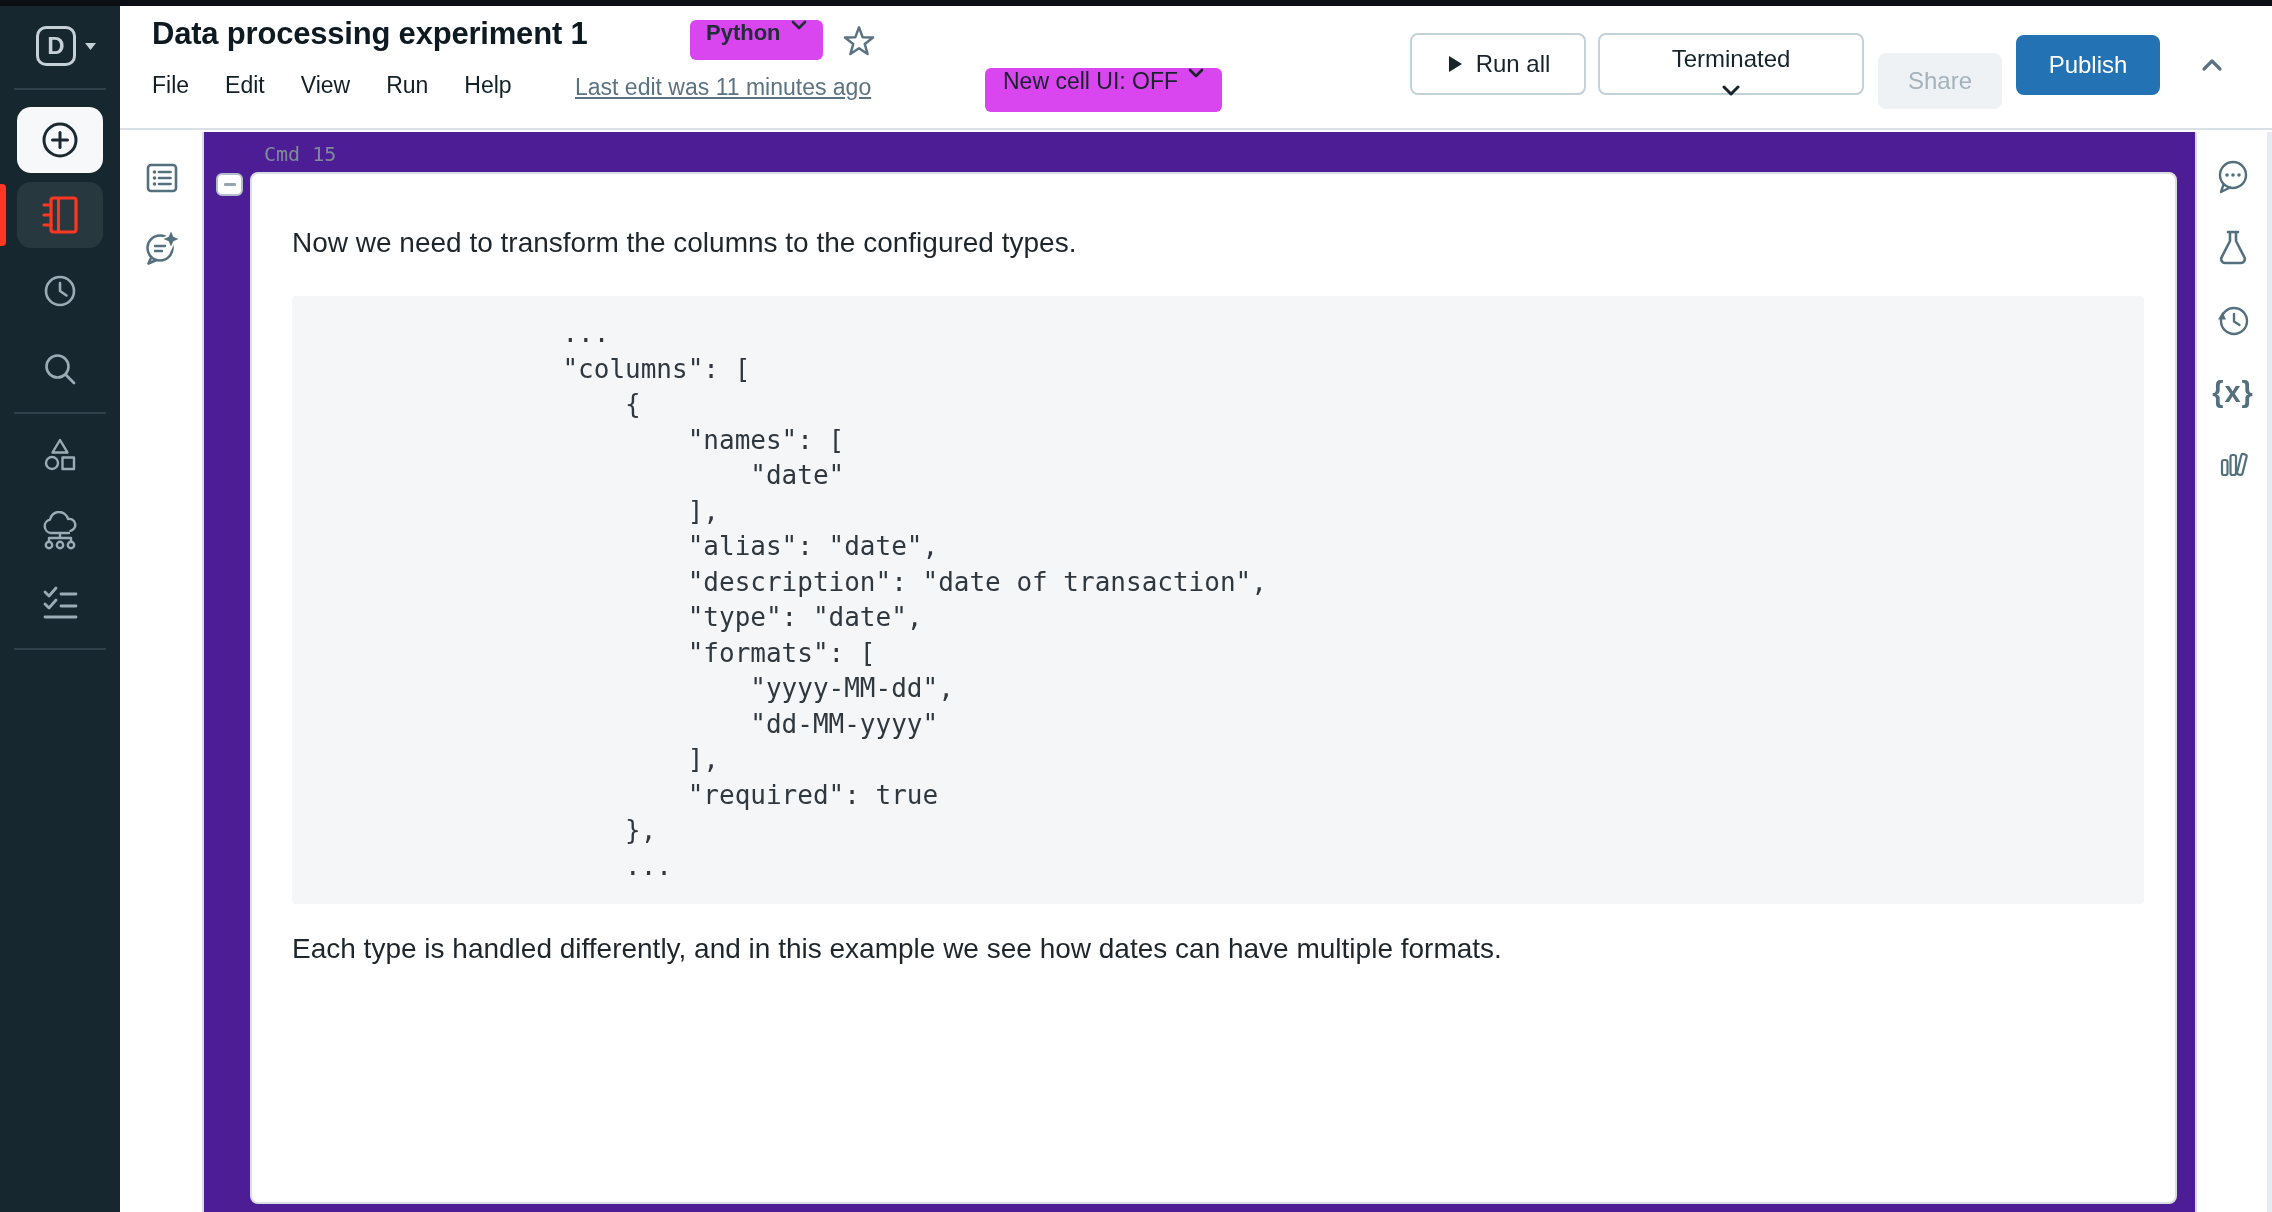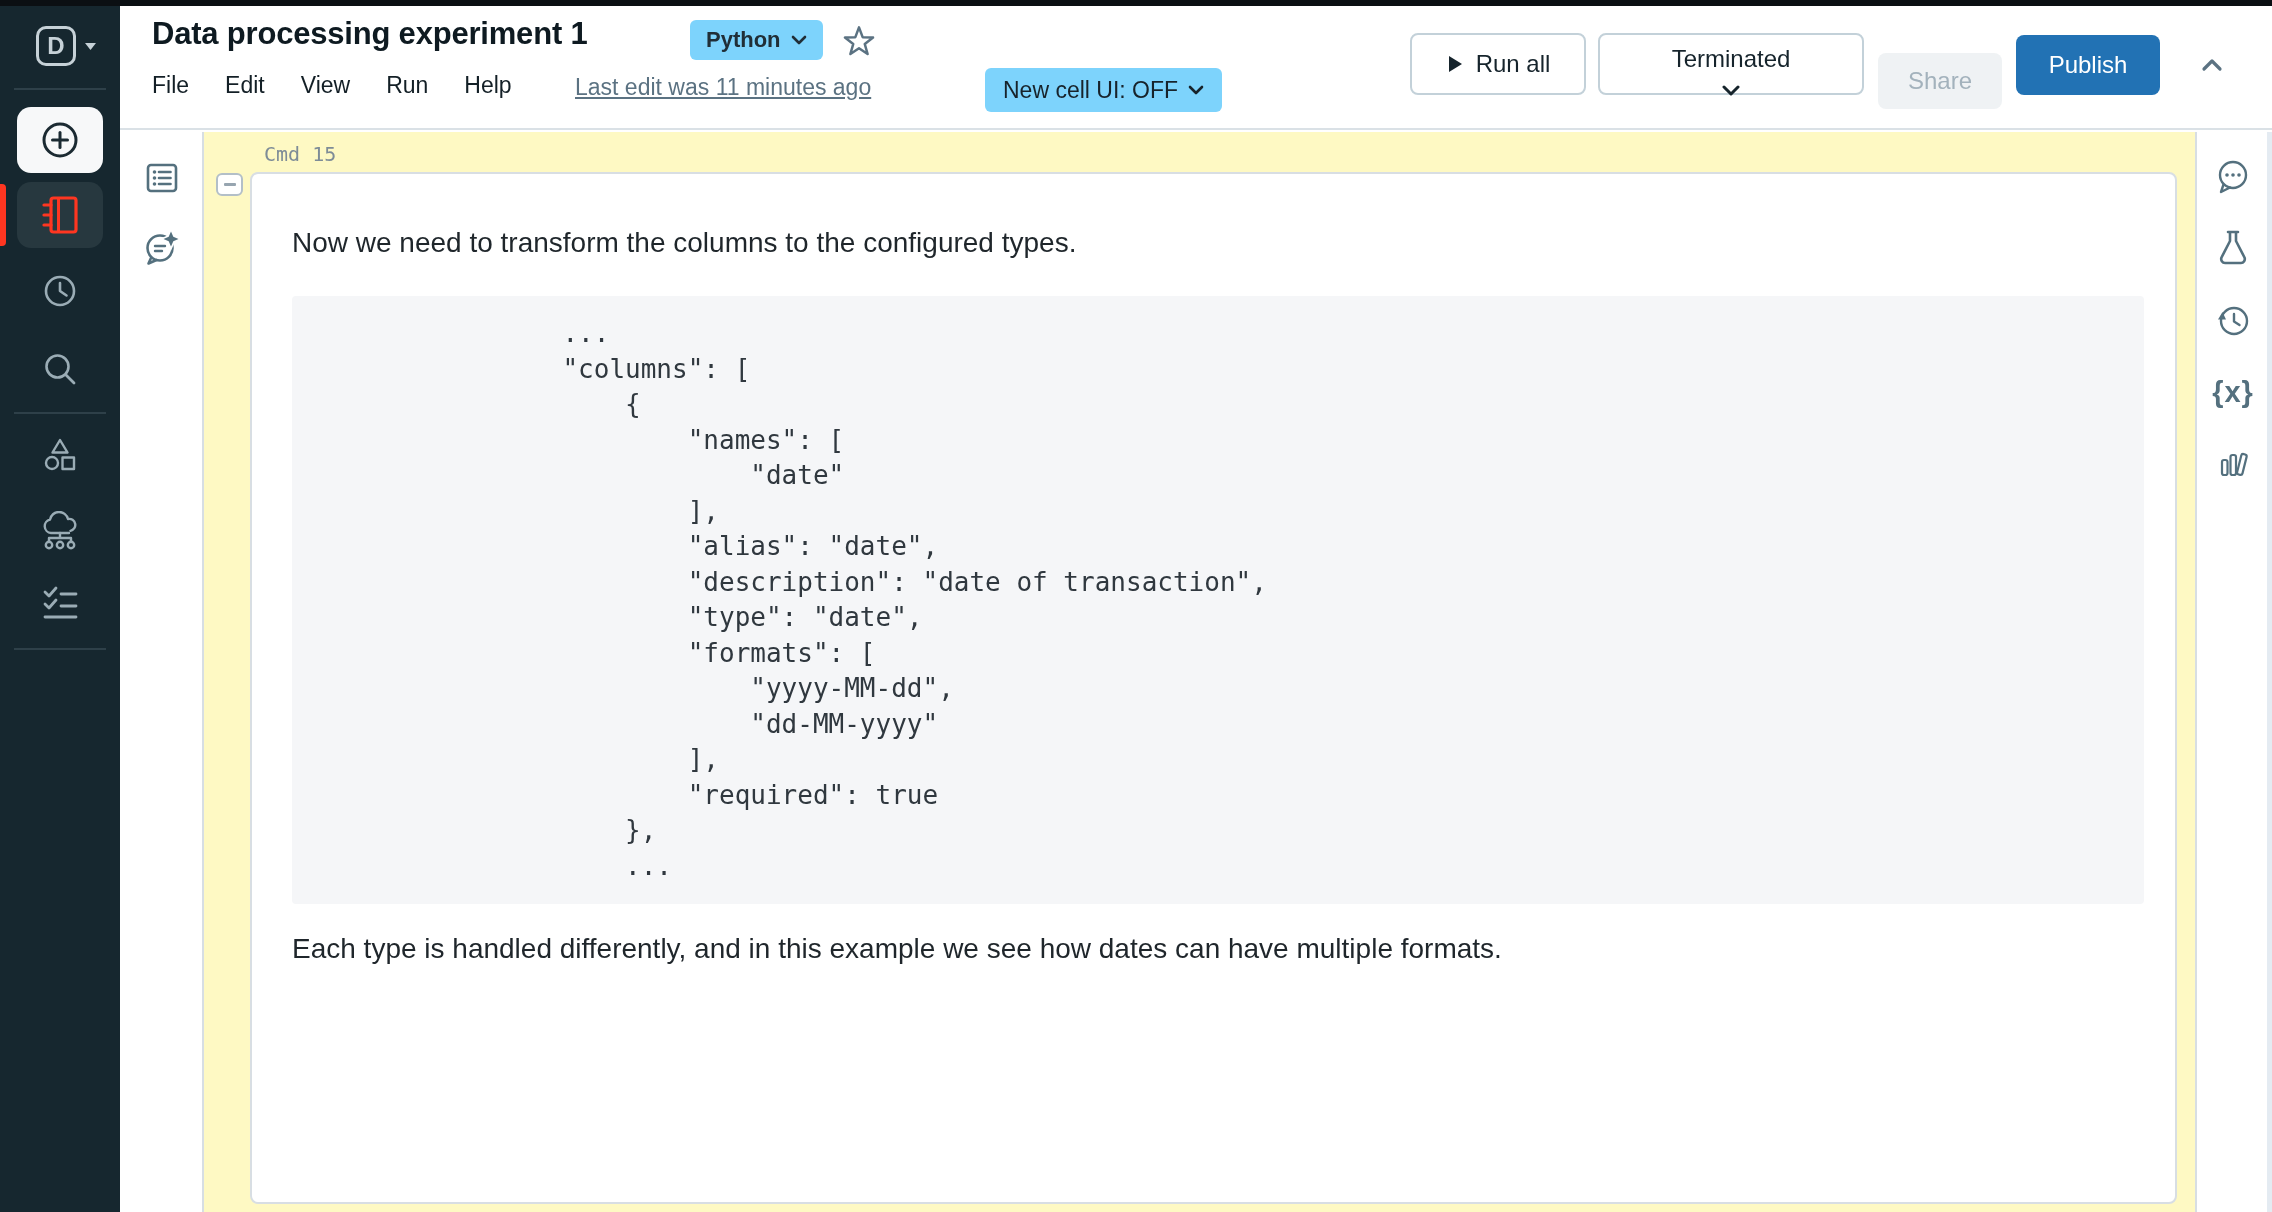--- a/index.html
+++ b/index.html
@@ -18,21 +18,21 @@
   .sb-divider { position:absolute; left:14px; width:92px; height:2px; background:#2E4049; }
   .sb-btn { position:absolute; left:17px; width:86px; height:66px; border:none; border-radius:14px; display:flex; align-items:center; justify-content:center; cursor:pointer; }
   .sb-btn-new { top:107px; background:#F7F8F9; }
   .sb-btn-active { top:182px; background:#27383F; }
   .active-bar { position:absolute; left:0; top:184px; width:6px; height:62px; background:#FF3621; border-radius:0 4px 4px 0; }
   .sb-icon { position:absolute; left:0; width:120px; height:46px; background:none; border:none; display:flex; align-items:center; justify-content:center; color:#9AACB5; cursor:pointer; }
 
   
   .header { position:absolute; left:120px; top:0; width:2152px; height:130px; background:#ffffff; border-bottom:2px solid #DAE1E6; z-index:20; }
   .page-title { position:absolute; left:32px; top:16px; font-size:31px; font-weight:700; color:#0E1A21; letter-spacing:-0.2px; }
-  .pill { display:inline-flex; align-items:center; gap:10px; background:#7dd3fc; border:none; border-radius:6px; cursor:pointer; color:#202E37; }
+  .pill { display:inline-flex; align-items:flex-start; gap:10px; background:#d946ef; border:none; border-radius:6px; cursor:pointer; color:#202E37; }
   .pill-lang { position:absolute; left:570px; top:20px; height:40px; padding:0 16px; font-size:22px; font-weight:600; }
   .star-btn { position:absolute; left:722px; top:24px; background:none; border:none; cursor:pointer; color:#5B7282; }
   .menu-row { position:absolute; left:32px; top:72px; display:flex; gap:36px; }
   .menu-item { font-size:23px; color:#131F26; background:none; border:none; cursor:pointer; font-family:inherit; }
   .last-edit { position:absolute; left:455px; top:74px; font-size:23px; color:#5B7282; text-decoration:underline; cursor:pointer; }
   .pill-newcell { position:absolute; left:865px; top:68px; height:44px; padding:0 18px; font-size:23px; font-weight:400; color:#17232B; }
   .btn { position:absolute; display:flex; align-items:center; justify-content:center; gap:12px; background:#ffffff; border:2px solid #C3D1D9;
          border-radius:8px; font-size:24px; color:#16242C; cursor:pointer; font-family:inherit; }
   .btn-runall { left:1290px; top:33px; width:176px; height:62px; }
   .btn-cluster { left:1478px; top:33px; width:266px; height:62px;flex-direction:column; }
@@ -45,21 +45,21 @@
   .gutter { position:absolute; left:120px; top:132px; width:84px; height:1080px; background:#ffffff; border-right:2px solid #D7DEE3; z-index:10; }
   .gutter-btn { position:absolute; left:0; width:84px; height:48px; background:none; border:none; display:flex; align-items:center; justify-content:center; color:#54707E; cursor:pointer; }
 
   
   .rightbar { position:absolute; left:2195px; top:132px; width:77px; height:1080px; background:#ffffff; border-left:2px solid #D7DEE3; z-index:10; }
   .rightbar .edge { position:absolute; right:0; top:0; width:5px; height:100%; background:#E4EBF2; }
   .rail-btn { position:absolute; left:0; width:72px; height:52px; background:none; border:none; display:flex; align-items:center; justify-content:center; color:#54707E; cursor:pointer; }
   .braces-glyph { font-size:29px; font-weight:600; color:#54707E; letter-spacing:1px; }
 
   
-  .canvas { position:absolute; left:204px; top:132px; width:1991px; height:1080px; background:#fef9c3; }
+  .canvas { position:absolute; left:204px; top:132px; width:1991px; height:1080px; background:#4c1d95; }
   .cmd-label { position:absolute; left:60px; top:10px; font-family:"DejaVu Sans Mono", monospace; font-size:20px; color:#7E8C97; }
   .collapse-btn { position:absolute; left:12px; top:41px; width:27px; height:23px; background:#ffffff; border:2px solid #B3BFC8; border-radius:6px;
                   display:flex; align-items:center; justify-content:center; cursor:pointer; }
   .collapse-btn .minus { width:12px; height:3px; background:#97A5B0; border-radius:1px; }
   .cell { position:absolute; left:46px; top:40px; width:1927px; min-height:1032px; background:#ffffff; border:2px solid #D8DEE3; border-radius:8px;
           padding:52px 40px 36px 40px; }
   .cell h2 { font-size:42px; font-weight:700; color:#1C2329; line-height:48px; letter-spacing:-0.3px; }
   .cell p { font-size:28px; color:#1F262B; line-height:34px; }
   .cell .p1 { }
   .cell .p2 { margin-top:56px; }

